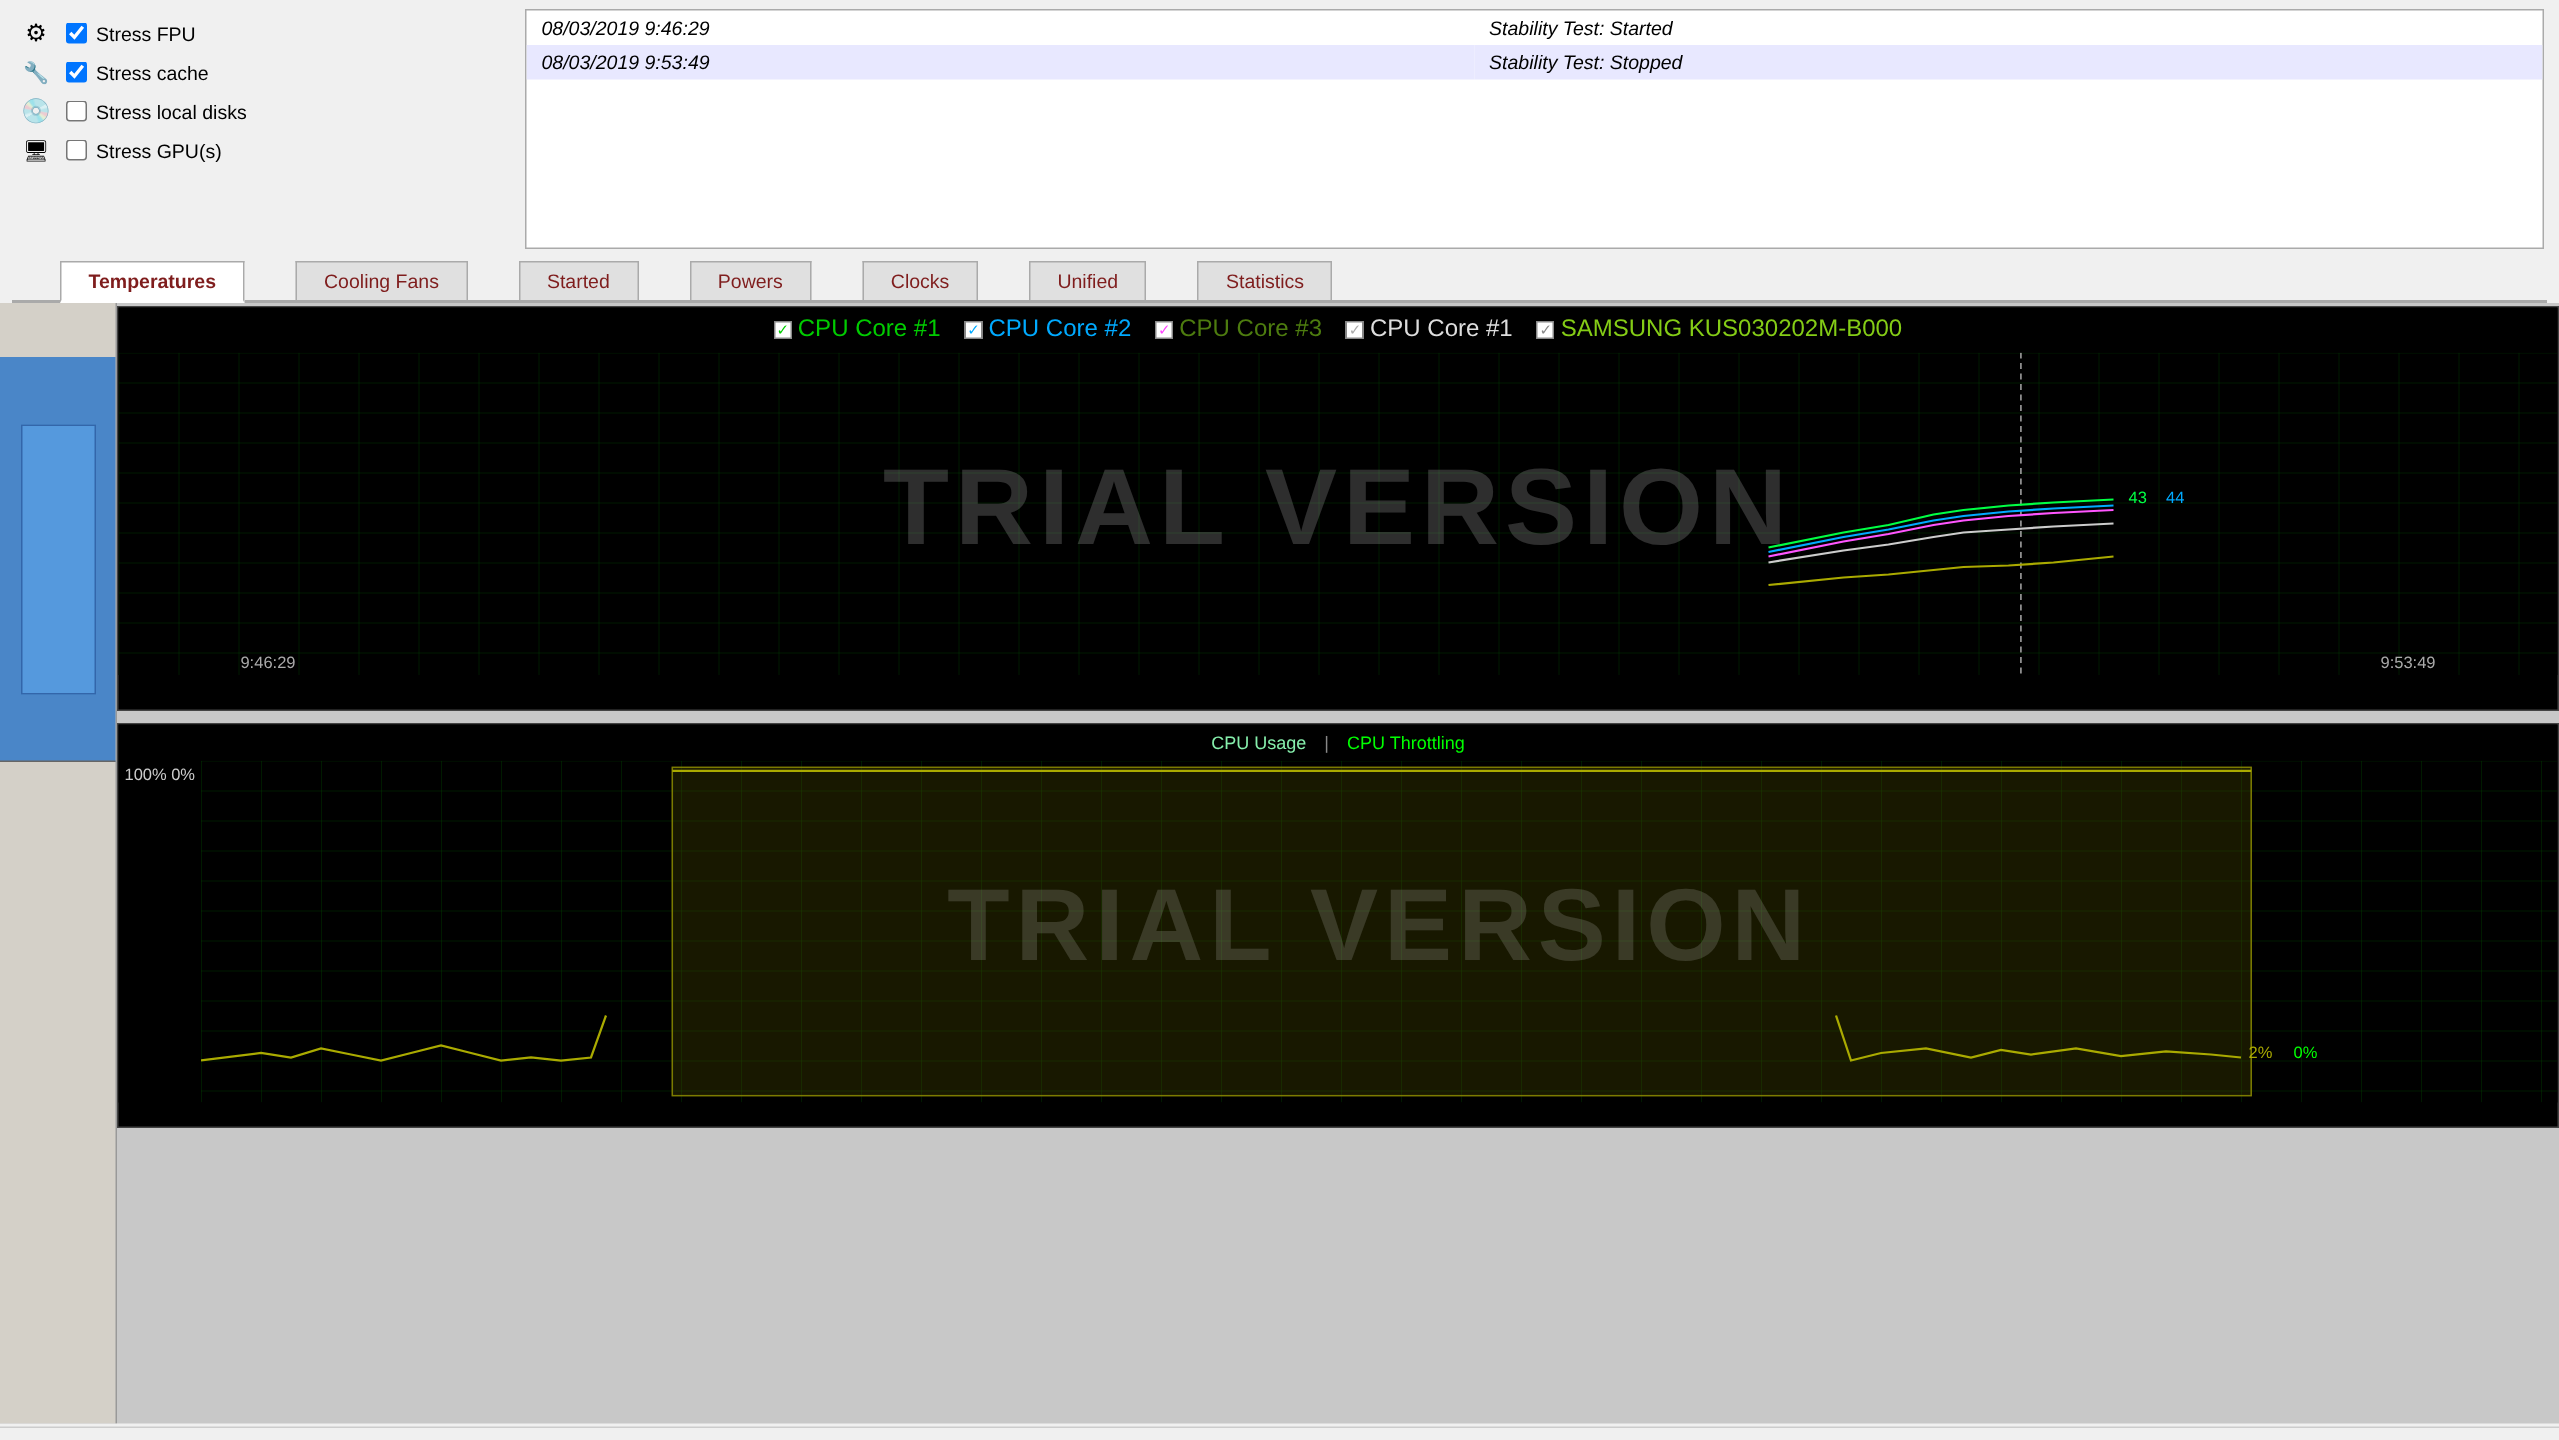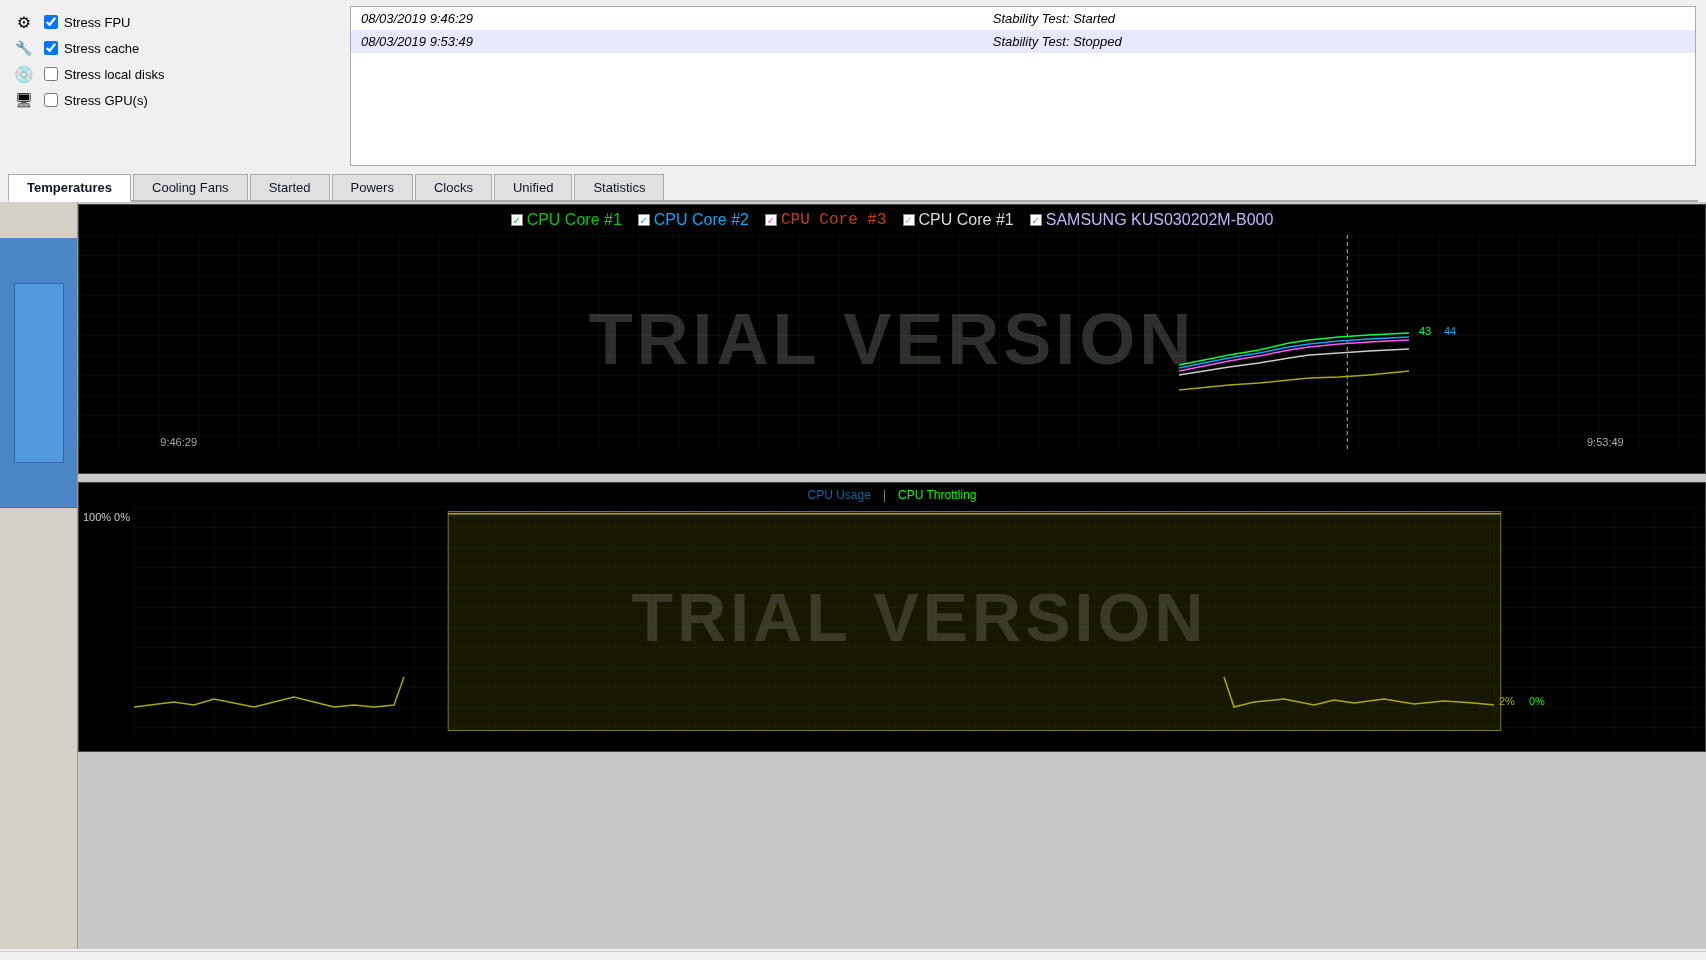--- a/index.html
+++ b/index.html
@@ -91,21 +91,22 @@
     }
 
     .tab {
       padding: 5px 18px;
       border: 1px solid #aaa;
       border-bottom: none;
       background: #e0e0e0;
       cursor: pointer;
       font-size: 13px;
       margin-right: 2px;
-      color: #0f172a;
+      color: #7f1d1d;
+      margin-left: 32px;
     }
 
     .tab.active {
       background: white;
       border-bottom: 2px solid white;
       margin-bottom: -2px;
       font-weight: 600;
     }
 
     .chart-legend {
@@ -256,29 +257,29 @@
           <div class="legend-item">
             <div class="legend-checkbox" style="color:#00cc00;">✓</div>
             <span class="legend-label" style="color:#00cc00;">CPU Core #1</span>
           </div>
           <div class="legend-item">
             <div class="legend-checkbox" style="color:#00aaff;">✓</div>
             <span class="legend-label" style="color:#00aaff;">CPU Core #2</span>
           </div>
           <div class="legend-item">
             <div class="legend-checkbox" style="color:#ff44ff;">✓</div>
-            <span class="legend-label" style="color:#c2410c;font-family:Liberation Mono, monospace;">CPU Core #3</span>
+            <span class="legend-label" style="color:#4d7c0f;">CPU Core #3</span>
           </div>
           <div class="legend-item">
             <div class="legend-checkbox" style="color:#aaa;">✓</div>
             <span class="legend-label" style="color:#ddd;">CPU Core #1</span>
           </div>
           <div class="legend-item">
             <div class="legend-checkbox" style="color:#888;">✓</div>
-            <span class="legend-label" style="color:#c4b5fd;">SAMSUNG KUS030202M-B000</span>
+            <span class="legend-label" style="color:#84cc16;">SAMSUNG KUS030202M-B000</span>
           </div>
         </div>
 
         <div style="display:flex; flex:1; height:215px;">
 
 
           <div style="flex:1; position:relative; background:#000; overflow:hidden;">
             <svg width="100%" height="100%" style="position:absolute; top:0; left:0;">
 
               <defs>
@@ -304,21 +305,21 @@
 
             <div style="position:absolute; bottom:2px; left:5%; color:#aaa; font-size:11px;">9:46:29</div>
             <div style="position:absolute; bottom:2px; right:5%; color:#aaa; font-size:11px;">9:53:49</div>
           </div>
         </div>
       </div>
 
       <div class="full-chart-block" style="height:270px; position:relative; margin-top:4px;">
 
         <div class="cpu-usage-legend">
-          <span class="usage-legend-item" style="color:#0369a1;text-align:right;">CPU Usage</span>
+          <span class="usage-legend-item" style="color:#86efac;text-align:right;">CPU Usage</span>
           <span class="usage-legend-item" style="color:#888;">|</span>
           <span class="usage-legend-item" style="color:#00ff00;">CPU Throttling</span>
         </div>
 
         <div style="display:flex; height:228px;">
 
           <div style="width:55px; background:#000; display:flex; flex-direction:row; justify-content:space-between; padding:4px 4px; color:#ccc; font-size:11px; text-align:right;">
             <span>100%</span>
             <span>0%</span>
           </div>

